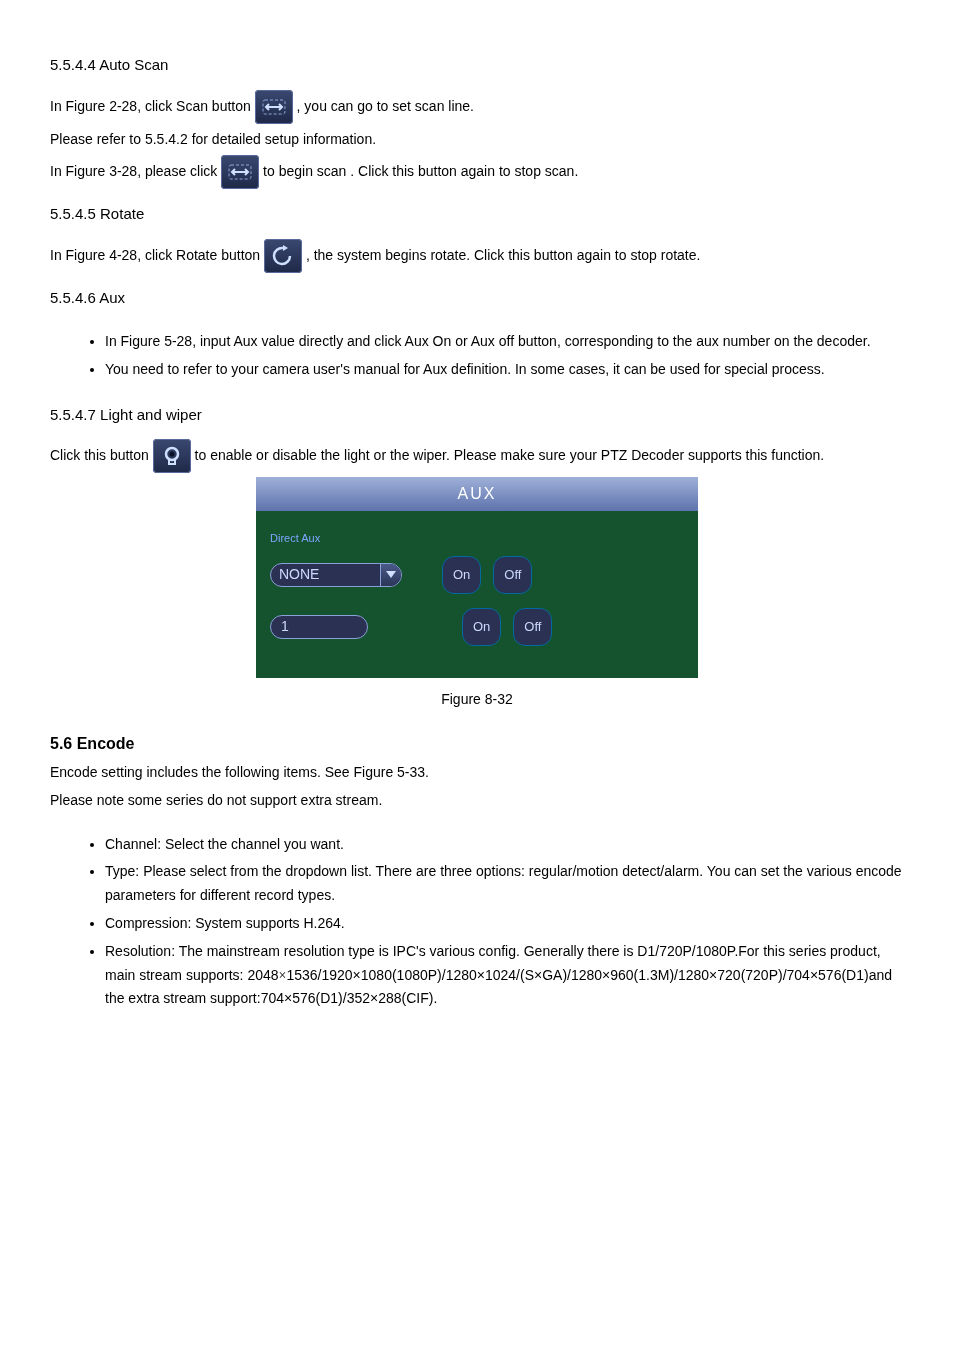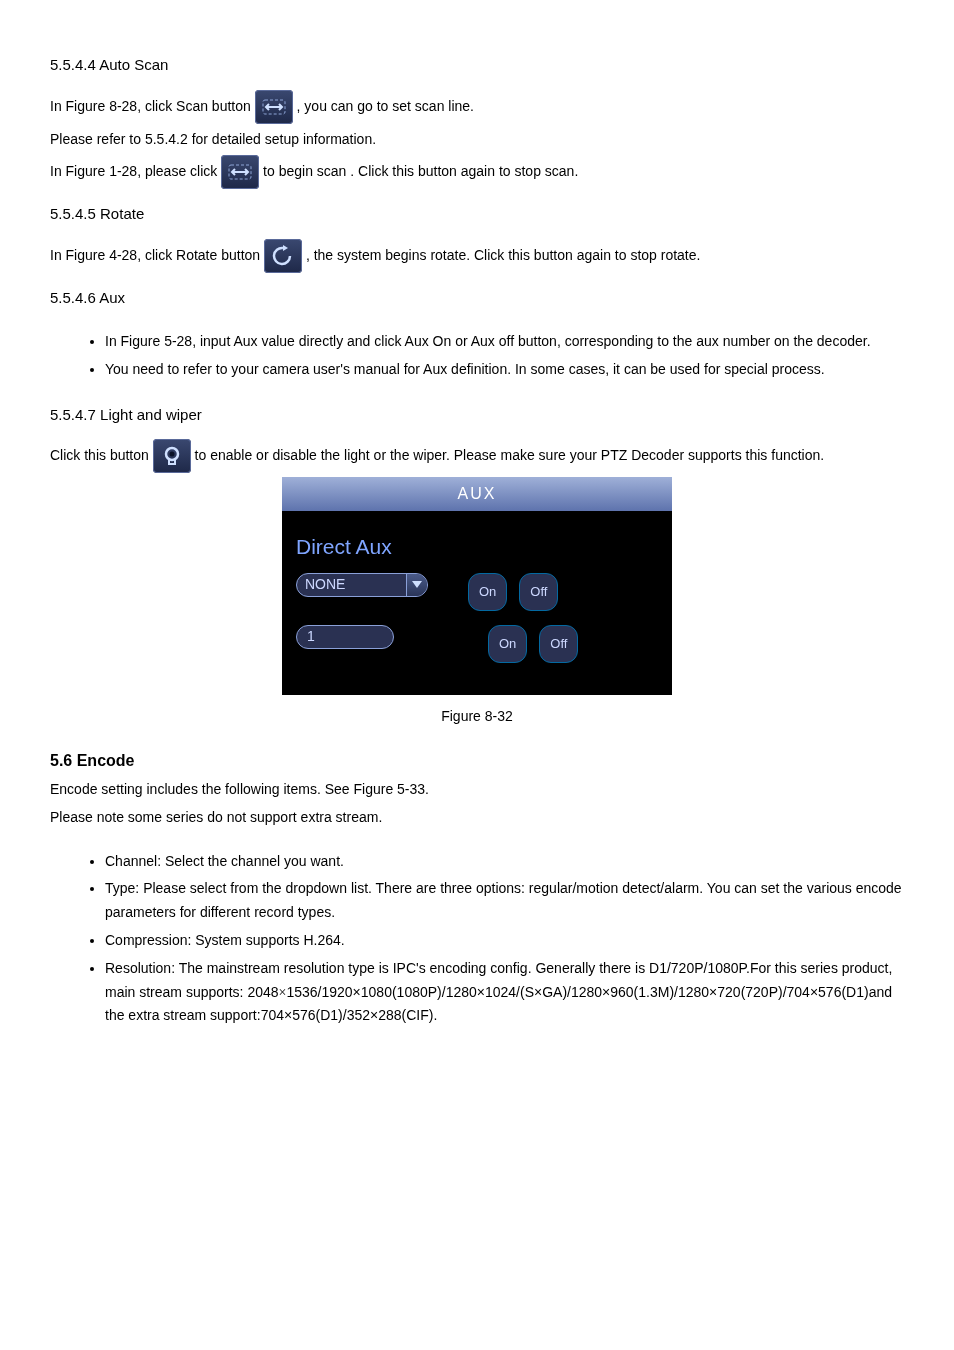--- a/index.html
+++ b/index.html
@@ -21,37 +21,37 @@
     display: inline-block;
     width: 38px; height: 34px;
     background: linear-gradient(#3a4870,#1e2848);
     border-radius: 4px;
     vertical-align: middle;
     position: relative;
     box-shadow: inset 0 0 0 1px #5a6a9a;
   }
   .wide-icon svg, .rotate-icon svg, .light-icon svg { position:absolute; inset:0; margin:auto; }
   .aux-panel {
-    width: 390px;
+    width: 442px;
     margin: 2px auto 10px;
-    background: #000000;
+    background: #14532d;
     padding-bottom: 14px;
   }
   .aux-header {
     height: 34px;
     background: linear-gradient(#9fb0d8,#5e73ad);
     text-align: center;
     line-height: 34px;
     color: #fff;
     font-size: 16px;
     letter-spacing: 2px;
   }
   .aux-body { padding: 10px 14px 4px; color: #c0d0ff; font-size: 15px; }
-  .aux-row { display:flex; align-items:flex-start; margin: 8px 0 14px; gap:12px; }
-  .aux-label { margin: 8px 0 2px; color:#7fa5ff; font-size:21px; }
+  .aux-row { display:flex; align-items:center; margin: 8px 0 14px; gap:12px; }
+  .aux-label { margin: 8px 0 2px; color:#7fa5ff; font-size:11px; }
   .field-box {
     border: 1px solid #8aa0d8;
     border-radius: 12px;
     height: 22px;
     display:flex; align-items:center;
     background: #2a3152;
   }
   .field-text { flex:1; padding: 0 8px; color:#cdd8ff; font-size:14px; }
   .drop-btn {
     width:20px; height:22px;
@@ -84,34 +84,34 @@
   }
   .fig-caption { text-align:center; margin: 6px 0 18px; font-size:14px; }
   .encode-hdr { font-weight:bold; font-size:16px; margin: 0 0; }
   .x { font-family: 'Times New Roman', serif; }
 </style>
 </head>
 <body>
 
 <div class="section-title">5.5.4.4 Auto Scan</div>
 <div class="para">
-  <span>In Figure 8-28, click Scan button </span>
+  <span>In Figure 2-28, click Scan button </span>
   <span class="icon-box wide-icon">
     <svg width="26" height="18" viewBox="0 0 26 18">
       <rect x="2" y="2" width="22" height="14" rx="2" fill="none" stroke="#8fa6d8" stroke-dasharray="3 2"></rect>
       <line x1="6" y1="9" x2="20" y2="9" stroke="#cfe0ff" stroke-width="2"></line>
       <polyline points="8,6 5,9 8,12" fill="none" stroke="#cfe0ff" stroke-width="2"></polyline>
       <polyline points="18,6 21,9 18,12" fill="none" stroke="#cfe0ff" stroke-width="2"></polyline>
     </svg>
   </span>
   <span>, you can go to set scan line.</span>
 </div>
 <div class="para">Please refer to 5.5.4.2 for detailed setup information.</div>
 <div class="para">
-  <span>In Figure 1-28, please click </span>
+  <span>In Figure 3-28, please click </span>
   <span class="icon-box wide-icon">
     <svg width="26" height="18" viewBox="0 0 26 18">
       <rect x="2" y="2" width="22" height="14" rx="2" fill="none" stroke="#8fa6d8" stroke-dasharray="3 2"></rect>
       <line x1="6" y1="9" x2="20" y2="9" stroke="#cfe0ff" stroke-width="2"></line>
       <polyline points="8,6 5,9 8,12" fill="none" stroke="#cfe0ff" stroke-width="2"></polyline>
       <polyline points="18,6 21,9 18,12" fill="none" stroke="#cfe0ff" stroke-width="2"></polyline>
     </svg>
   </span>
   <span> to begin scan . Click this button again to stop scan.</span>
 </div>
@@ -175,16 +175,16 @@
 <div class="fig-caption">Figure 8-32</div>
 
 <div class="encode-hdr">5.6 Encode</div>
 <div class="para">Encode setting includes the following items. See Figure 5-33.</div>
 <div class="para">Please note some series do not support extra stream.</div>
 <ul class="bullet-list">
   <li>Channel: Select the channel you want.</li>
   <li>Type: Please select from the dropdown list. There are three options: regular/motion detect/alarm. You can set the various encode parameters for different record types.</li>
   <li>Compression: System supports H.264.</li>
   <li>
-    <span>Resolution: The </span><span>mainstream resolution type is IPC's encoding config. Generally there is</span>
+    <span>Resolution: The </span><span>mainstream resolution type is IPC's various config. Generally there is</span>
     <span>D1/720P/1080P.For this series product, main stream supports: 2048</span><span class="x">×</span><span>1536/1920×1080(1080P)/1280×1024/(S×GA)/1280×960(1.3M)/1280×720(720P)/704×576(D1)and the extra stream support:704×576(D1)/352×288(CIF).</span>
   </li>
 </ul>
 
 </body></html>

